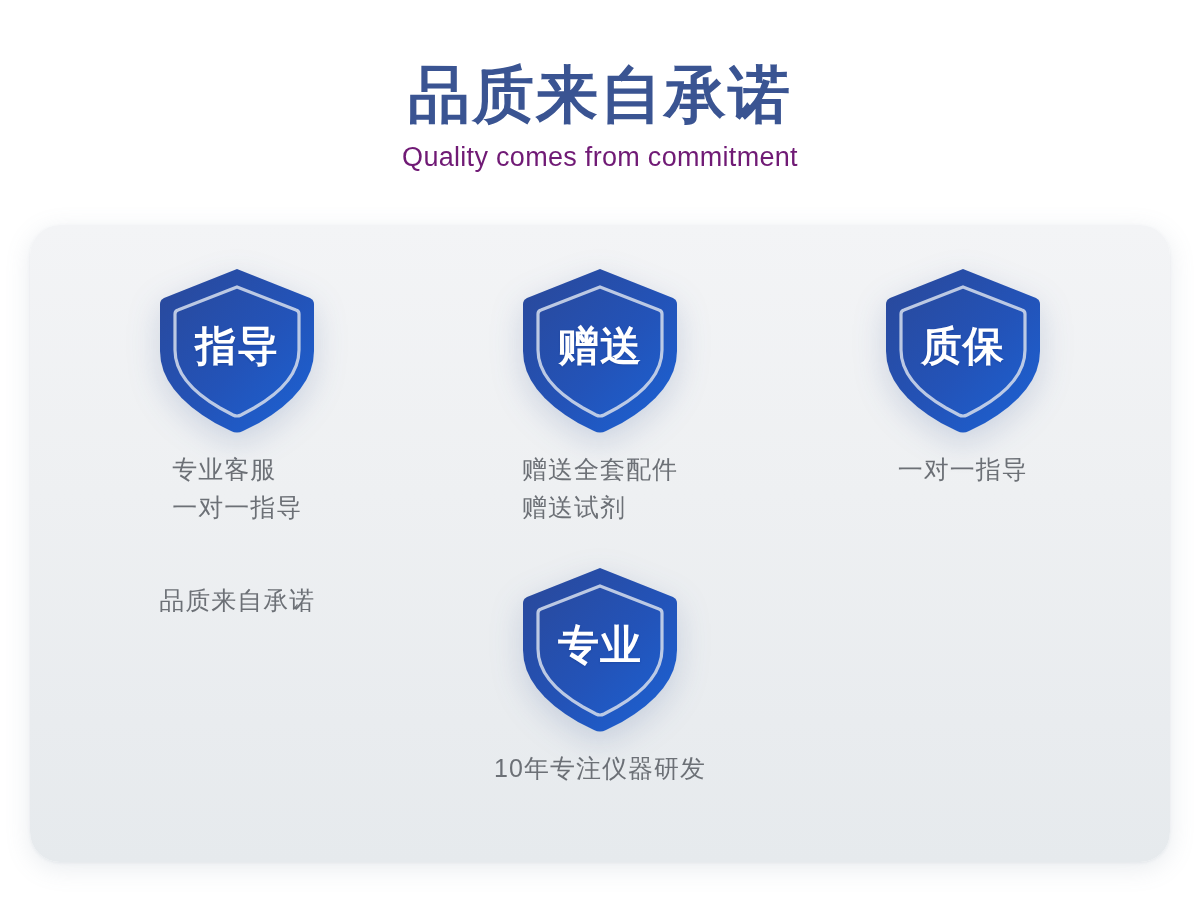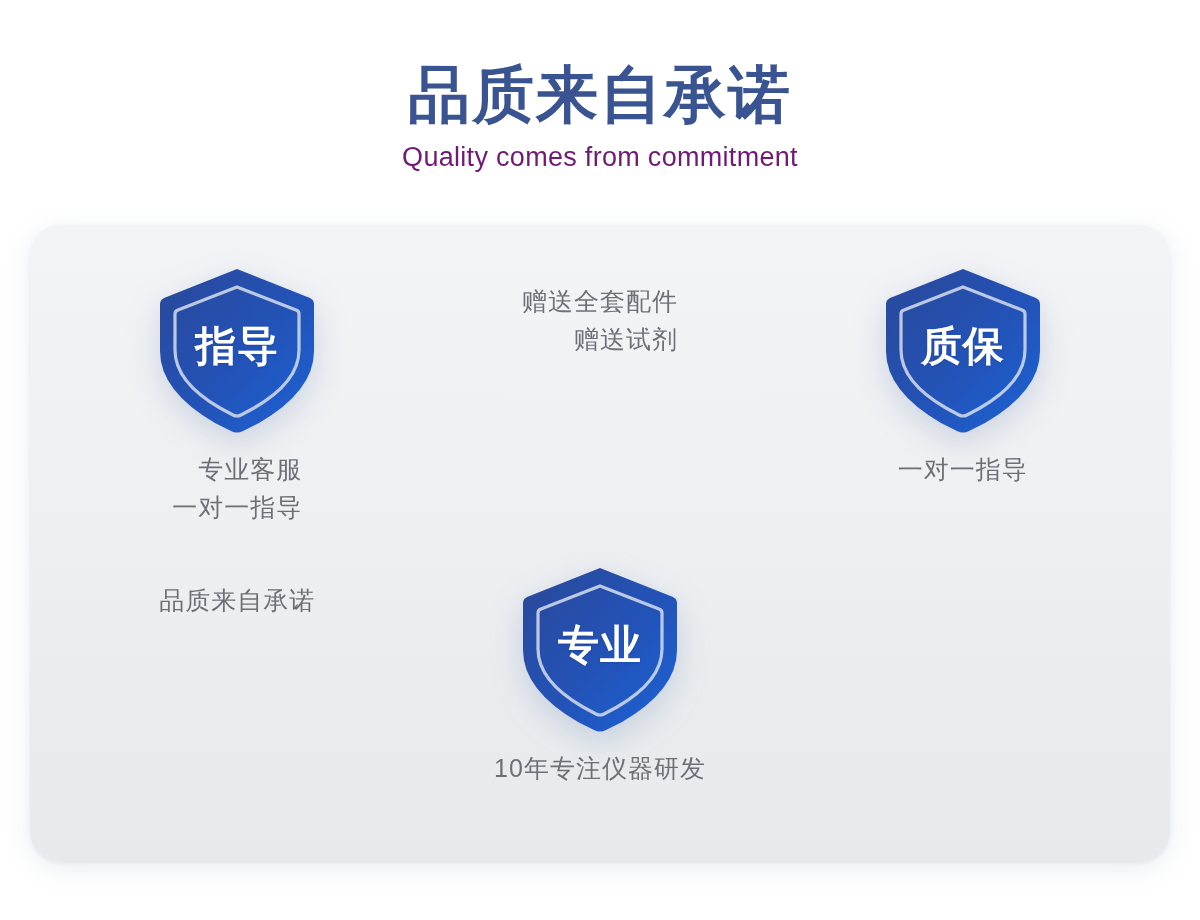--- a/index.html
+++ b/index.html
@@ -95,21 +95,21 @@
     font-weight: bold;
     letter-spacing: 1px;
     text-shadow: 0 1px 2px rgba(15, 45, 110, 0.25);
     pointer-events: none;
     white-space: nowrap;
   }
 
   
   .caption {
     margin-top: 17px;
-    text-align: right;
+    text-align: left;
     color: #6c7076;
     font-size: 25px;
     line-height: 1.52;
     letter-spacing: 1px;
     white-space: nowrap;
   }
   .caption .line { display: block; }
 </style>
 </head>
 <body>
@@ -139,20 +139,34 @@
           </svg>
           <div class="shield-label">指导</div>
         </div>
         <div class="caption">
           <span class="line">专业客服</span>
           <span class="line">一对一指导</span>
         </div>
       </div>
 
       <div class="cell">
+        <div class="shield-wrap">
+          <svg viewBox="0 0 164 168" xmlns="http://www.w3.org/2000/svg" aria-hidden="true">
+            <defs>
+              <linearGradient id="sg2" x1="0" y1="0" x2="1" y2="1">
+                <stop offset="0%" stop-color="#2a4899"></stop>
+                <stop offset="55%" stop-color="#2353b8"></stop>
+                <stop offset="100%" stop-color="#1b63d6"></stop>
+              </linearGradient>
+            </defs>
+            <path d="M82 4 L155 33 Q159 35 159 39 L159 86 Q159 126 104 158 L88 166 Q82 169 76 166 L60 158 Q5 126 5 86 L5 39 Q5 35 9 33 Z" fill="url(#sg2)"></path>
+            <path d="M82 22 L141 45 Q144 46 144 49 L144 85 Q144 117 99 143 L86 150 Q82 152 78 150 L65 143 Q20 117 20 85 L20 49 Q20 46 23 45 Z" fill="none" stroke="#c9d4e8" stroke-width="3.2" opacity="0.92"></path>
+          </svg>
+          <div class="shield-label">赠送</div>
+        </div>
         <div class="caption">
           <span class="line">赠送全套配件</span>
           <span class="line">赠送试剂</span>
         </div>
       </div>
 
       <div class="cell">
         <div class="shield-wrap">
           <svg viewBox="0 0 164 168" xmlns="http://www.w3.org/2000/svg" aria-hidden="true">
             <defs>

